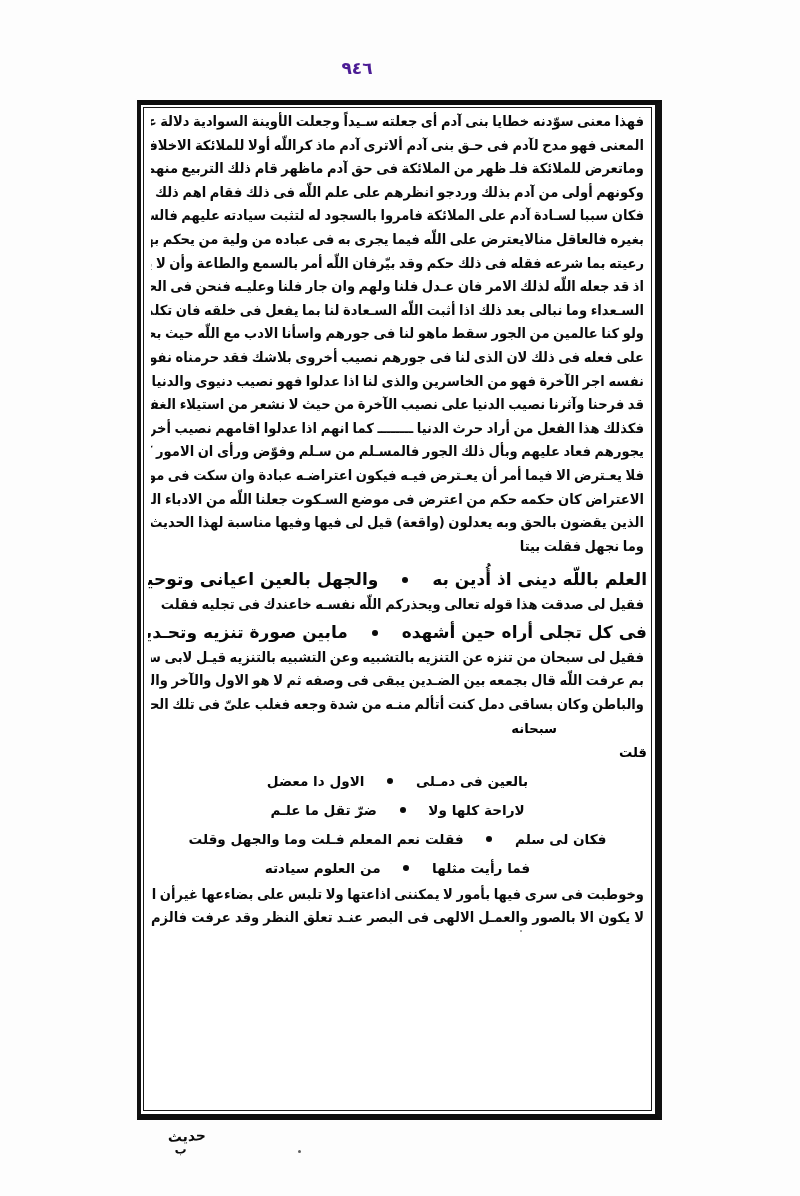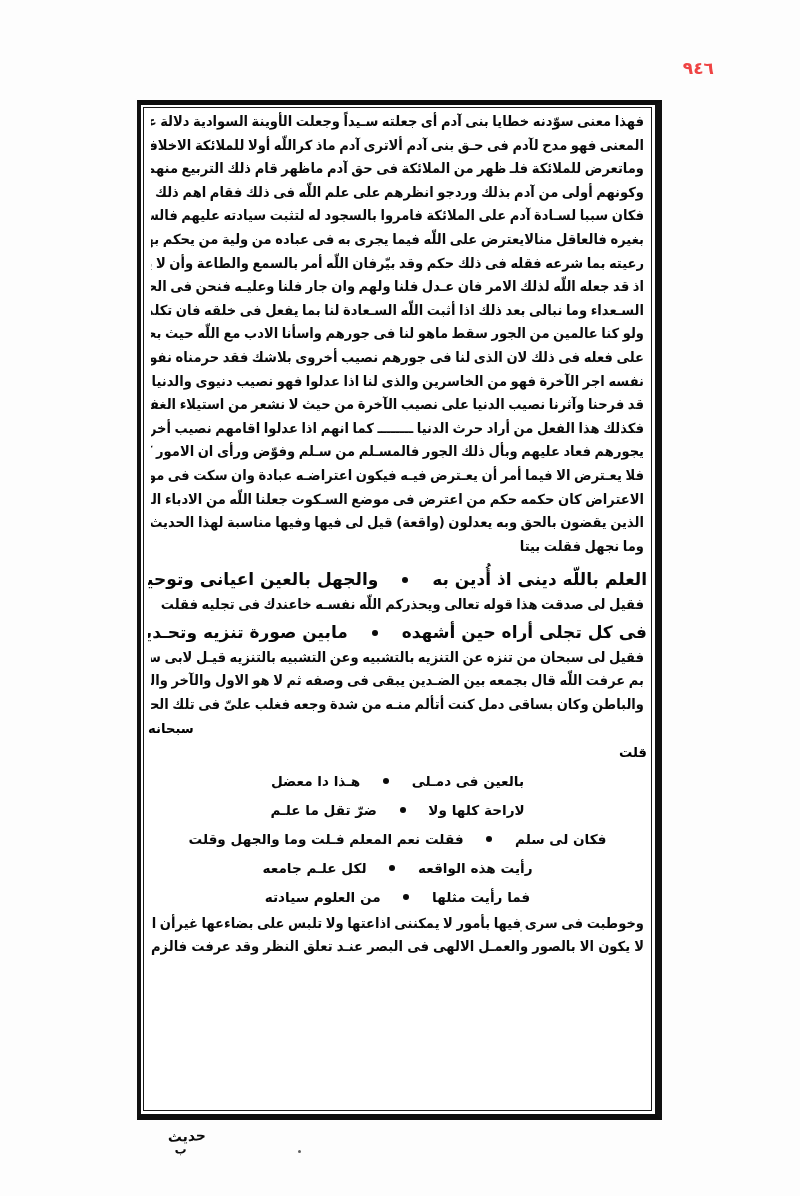--- a/index.html
+++ b/index.html
@@ -23,26 +23,26 @@
     inset: 0;
     background: #fdfdfd;
   }
 
   
   .folio-number {
     position: absolute;
     top: 58px;
     left: 0;
     right: 86px;
-    text-align: right;
+    text-align: center;
     direction: rtl;
     font-size: 17px;
     font-weight: bold;
     letter-spacing: 1px;
-    color: #ef4444;
+    color: #4c1d95;
     font-family: "DejaVu Sans", sans-serif;
   }
 
   
   .text-frame {
     position: absolute;
     top: 100px;
     left: 137px;
     width: 525px;
     height: 1020px;
@@ -132,21 +132,21 @@
   
   .short-center {
     direction: rtl;
     text-align: right;
     font-size: 13.2px;
     line-height: 24px;
     height: 24px;
     font-weight: 700;
     white-space: nowrap;
   }
-  .short-center.indent-right { text-align: left; padding-right: 90px; }
+  .short-center.indent-right { text-align: right; padding-right: 90px; }
 
   
   .line.tail-right {
     text-align: right;
     text-align-last: right;
   }
 
   
   .catchword {
     position: absolute;
@@ -243,36 +243,31 @@
         <div class="line">والباطن   وكان بساقى دمل كنت أتألم منـه من شدة وجعه فغلب علىّ فى تلك الحال شهوده</div>
       </div>
 
       <div class="short-center indent-right">سبحانه</div>
       <div class="short-center">قلت</div>
 
       <div class="verse-block poem-two">
         <div class="verse-line">
           <span class="hemistich-a">بالعين فى دمـلى</span>
           <span class="verse-sep"></span>
-          <span class="hemistich-b">هـذا دا معضل</span>
+          <span class="hemistich-b">الاول دا معضل</span>
         </div>
         <div class="verse-line">
           <span class="hemistich-a">لاراحة كلها ولا</span>
           <span class="verse-sep"></span>
           <span class="hemistich-b">ضرّ تقل ما علـم</span>
         </div>
         <div class="verse-line">
           <span class="hemistich-a">فكان لى سلم</span>
           <span class="verse-sep"></span>
           <span class="hemistich-b">فقلت نعم المعلم   فـلت  وما والجهل  وقلت</span>
-        </div>
-        <div class="verse-line">
-          <span class="hemistich-a">رأيت هذه الواقعه</span>
-          <span class="verse-sep"></span>
-          <span class="hemistich-b">لكل علـم جامعه</span>
         </div>
         <div class="verse-line">
           <span class="hemistich-a">فما رأيت مثلها</span>
           <span class="verse-sep"></span>
           <span class="hemistich-b">من العلوم سيادته</span>
         </div>
       </div>
 
       <div class="prose-block">
         <div class="line">وخوطبت فى سرى فيها بأمور لا يمكننى اذاعتها  ولا تلبس على بضاءعها  غيرأن التجـلى للبشر</div>

